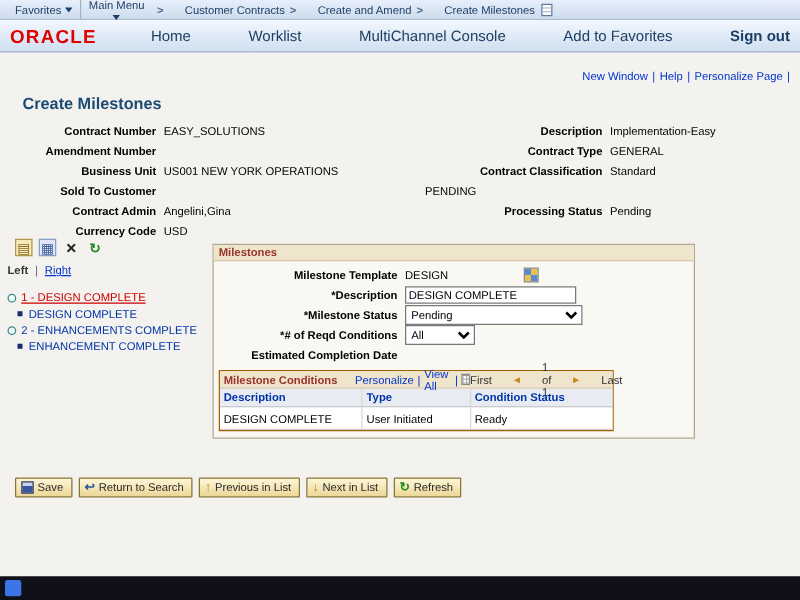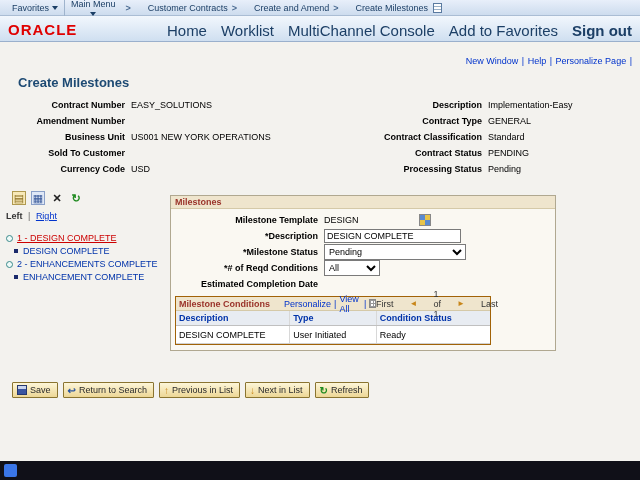--- a/index.html
+++ b/index.html
@@ -31,21 +31,21 @@
     background-image:linear-gradient(#9ab0c8 1px, transparent 1px); background-size:100% 3px; background-position:0 2px; }
 
   
   .navbar {
     position:absolute; top:16px; left:0; right:0; height:26px;
     background:linear-gradient(#f2f7fd,#cfdff0);
     border-bottom:1px solid #9ab0cc;
   }
   .oracle-logo { position:absolute; left:8px; top:5px; color:#e00000; font-weight:bold; font-size:15px; letter-spacing:1px; }
   .nav-links { position:absolute; right:8px; top:6px; display:flex; gap:14px; align-items:center; }
-  .nav-links a { color:#1c3f66; font-size:15px; }
+  .nav-links a { color:#1c3f66; font-size:12px;margin-left:32px; }
   .nav-links a.signout { font-weight:bold; }
 
   
   .page-links { position:absolute; top:56px; right:8px; color:#0033cc; }
   .page-links a { color:#0033cc; margin:0 1px; }
 
   .page-title { position:absolute; top:75px; left:18px; font-size:13px; font-weight:bold; color:#1d4a73; }
 
   
   .form-col { position:absolute; top:97px; }
@@ -184,40 +184,43 @@
       </div>
     <div class="f-row">
         <span class="f-label">Business Unit</span>
         <span class="f-value">US001 NEW YORK OPERATIONS</span>
       </div>
     <div class="f-row">
         <span class="f-label">Sold To Customer</span>
         <span class="f-value"></span>
       </div>
     <div class="f-row">
+        <span class="f-label">Contract Admin</span>
+        <span class="f-value">Angelini,Gina</span>
+      </div>
+    <div class="f-row">
         <span class="f-label">Currency Code</span>
         <span class="f-value">USD</span>
       </div>
   </div>
 
   <div class="form-col form-right">
     <div class="f-row">
         <span class="f-label">Description</span>
         <span class="f-value">Implementation-Easy</span>
       </div>
     <div class="f-row">
         <span class="f-label">Contract Type</span>
         <span class="f-value">GENERAL</span>
       </div>
     <div class="f-row">
         <span class="f-label">Contract Classification</span>
         <span class="f-value">Standard</span>
       </div>
     <div class="f-row">
-        <span class="f-label">Contract Status</span>
         <span class="f-value">PENDING</span>
       </div>
     <div class="f-row">
         <span class="f-label">Processing Status</span>
         <span class="f-value">Pending</span>
       </div>
   </div>
 
   <div class="hdr-toolbar">
     <span class="tb-icon tb-notepad">▤</span>

